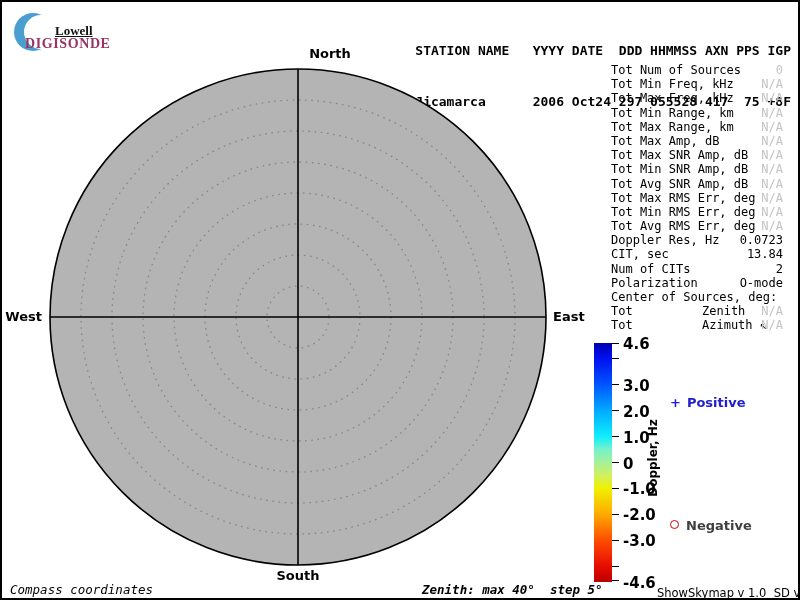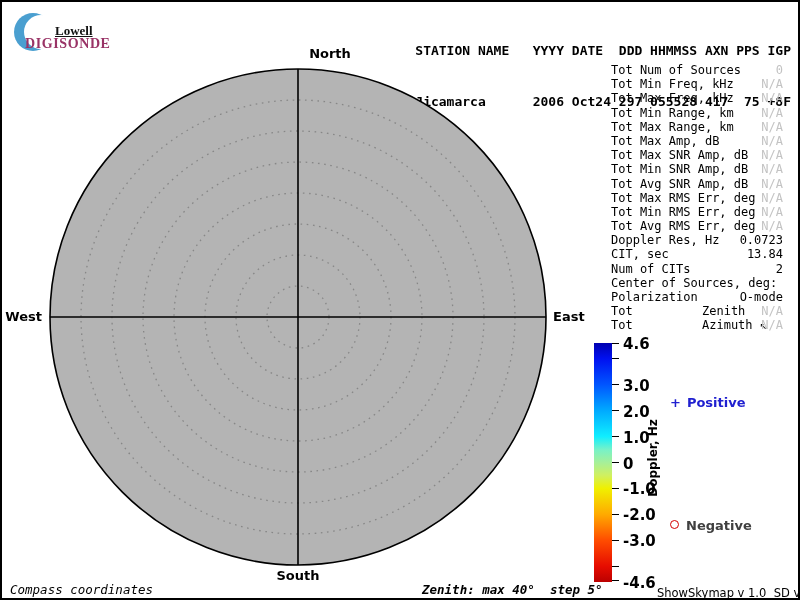--- a/index.html
+++ b/index.html
@@ -158,25 +158,25 @@
       </div>
       <div class="stat-row">
         <span class="stat-label">CIT, sec</span>
         <span class="stat-value">13.84</span>
       </div>
       <div class="stat-row">
         <span class="stat-label">Num of CITs</span>
         <span class="stat-value">2</span>
       </div>
       <div class="stat-row">
-        <span class="stat-label">Center of Sources, deg:</span>
-      </div>
-      <div class="stat-row">
         <span class="stat-label">Polarization</span>
         <span class="stat-value">O-mode</span>
+      </div>
+      <div class="stat-row">
+        <span class="stat-label">Center of Sources, deg:</span>
       </div>
       <div class="stat-row">
         <span class="stat-label">Tot</span>
         <span class="stat-mid">Zenith</span>
         <span class="stat-value muted">N/A</span>
       </div>
       <div class="stat-row">
         <span class="stat-label">Tot</span>
         <span class="stat-mid">Azimuth ↖</span>
         <span class="stat-value muted">N/A</span>

